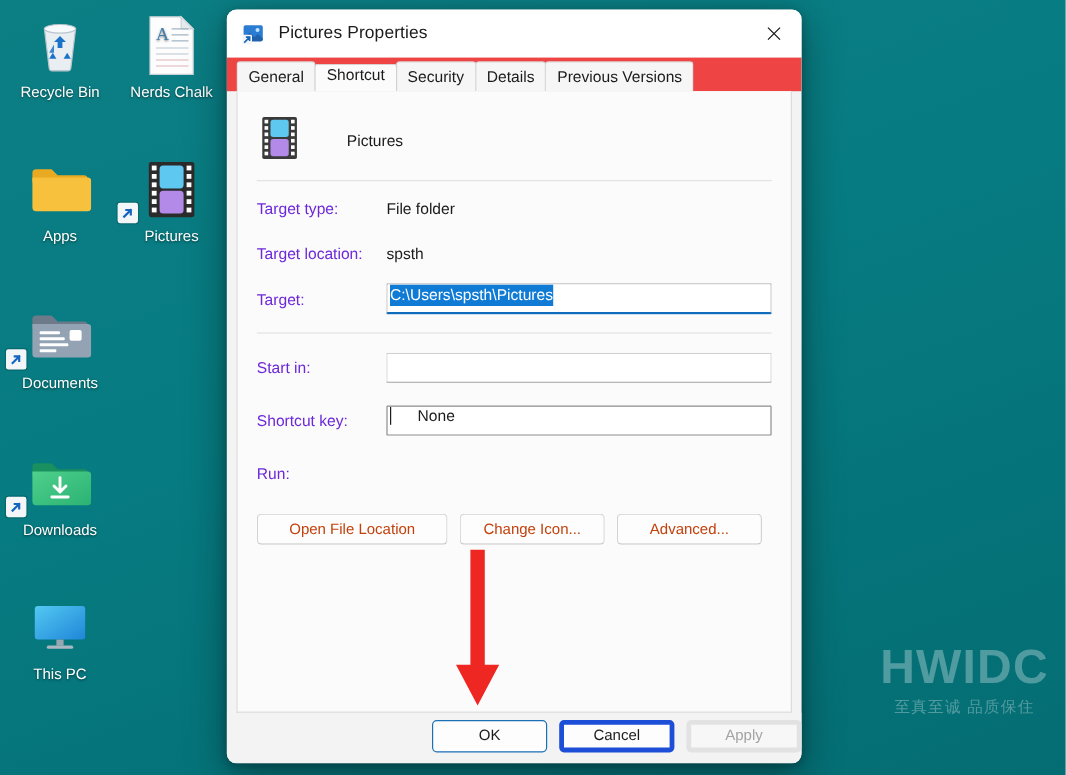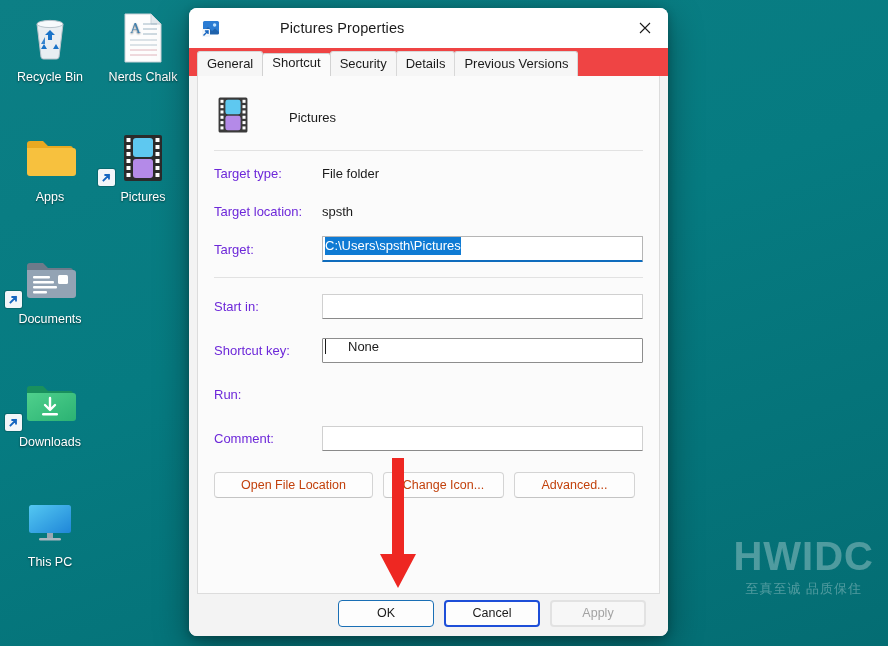--- a/index.html
+++ b/index.html
@@ -53,21 +53,20 @@
     box-shadow: 0 10px 34px rgba(0,0,0,.36), 0 2px 8px rgba(0,0,0,.25);
     overflow: hidden;
     display: flex; flex-direction: column;
   }
   .titlebar {
     height: 40px;
     background: #ffffff;
     display: flex; align-items: center;
     padding-left: 12px;
     flex: 0 0 auto;
-    gap: 48px;
   }
   .titlebar .title-icon { width: 20px; height: 20px; position: relative; flex: 0 0 auto; }
   .titlebar .title-text {
     font-size: 14.5px; color: #1b1b1b;
     margin-left: 11px; letter-spacing: .1px;
   }
   .titlebar .close-btn {
     margin-left: auto;
     width: 46px; height: 40px;
     display: flex; align-items: center; justify-content: center;
@@ -188,30 +187,30 @@
     display: flex; align-items: center; justify-content: center;
     cursor: default;
     white-space: nowrap;
   }
 
   .footer {
     height: 42px;
     flex: 0 0 auto;
     display: flex; align-items: center; justify-content: flex-end;
     gap: 10px;
-    padding: 0 22px 4px 0;
+    padding: 0 0 4px 0;
     background: #f3f3f3;
   }
   .fbtn {
     width: 96px; height: 27px;
     border-radius: 4px;
     font-size: 12.5px;
     display: flex; align-items: center; justify-content: center;
     background: #fdfdfd;
-    border: 2px solid #1d4ed8;
+    border: 4px solid #1d4ed8;
     color: #1b1b1b;
     cursor: default;
   }
   .fbtn.default { border: 1.6px solid #1a6fb5; }
   .fbtn.disabled { color: #a3a3a3; background: #f7f7f7; border-color: #e2e2e2; }
 
   
   #red-arrow { position: absolute; left: 377px; top: 458px; z-index: 40; }
 
   
@@ -466,26 +465,20 @@
       <span class="tb boxed">
         <span class="caret"></span>
         <span>None</span>
       </span>
     </div>
 
     <div class="form-row" style="margin-top:12px;">
       <span class="lbl">Run:</span>
     </div>
 
-    <div class="form-row" style="margin-top:12px;">
-      <span class="lbl">Comment:</span>
-      <span class="tb">
-        <span></span>
-      </span>
-    </div>
 
     <div class="btn-row">
       <div class="btn" style="width:159px;">Open File Location</div>
       <div class="btn" style="width:121px;">Change Icon...</div>
       <div class="btn" style="width:121px;">Advanced...</div>
     </div>
   </div>
 
   <div class="footer">
     <div class="fbtn default">OK</div>

